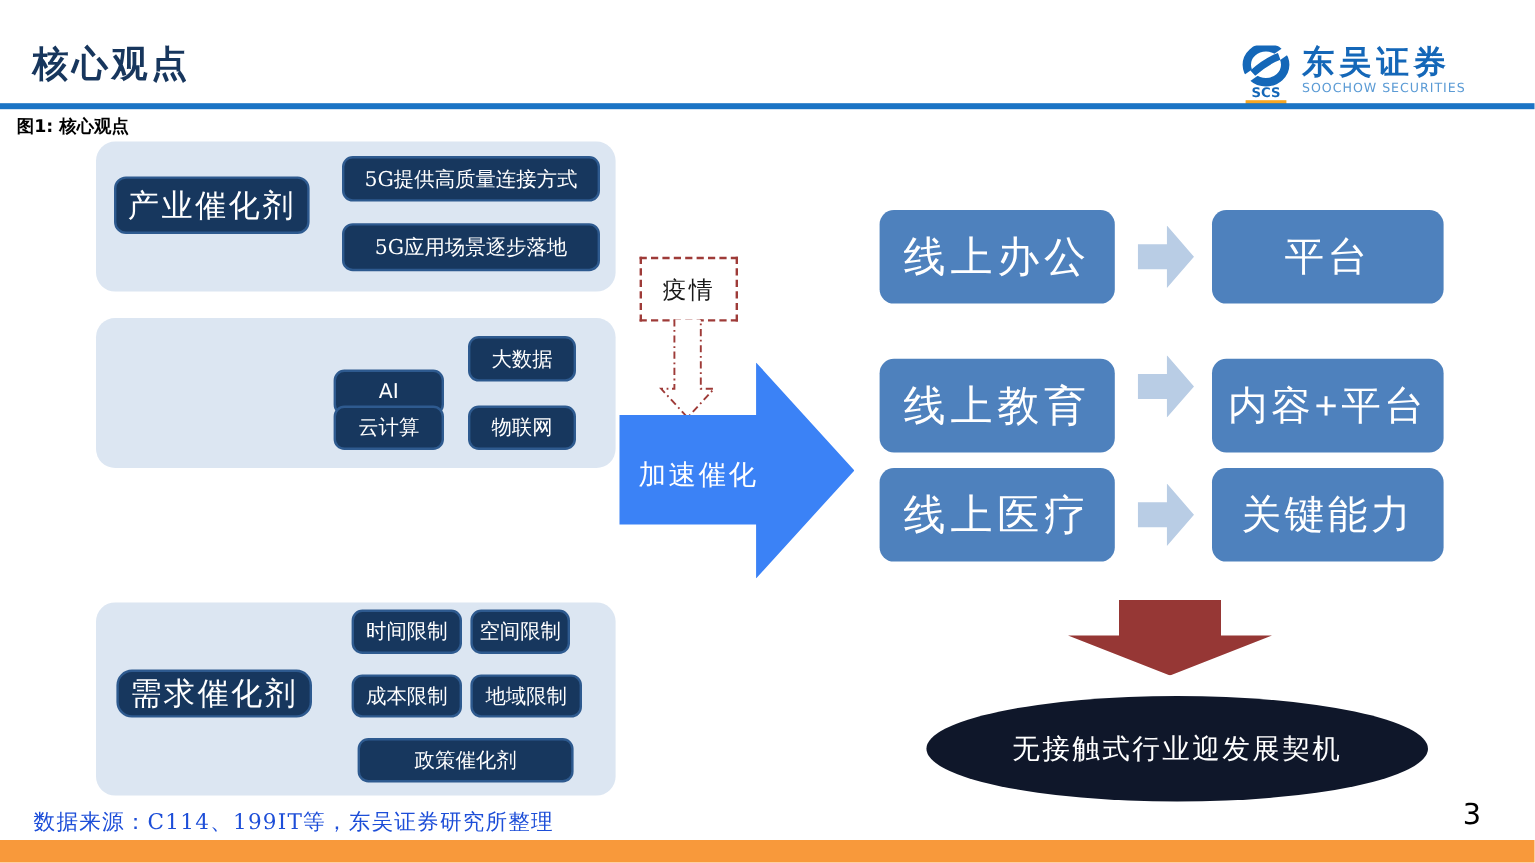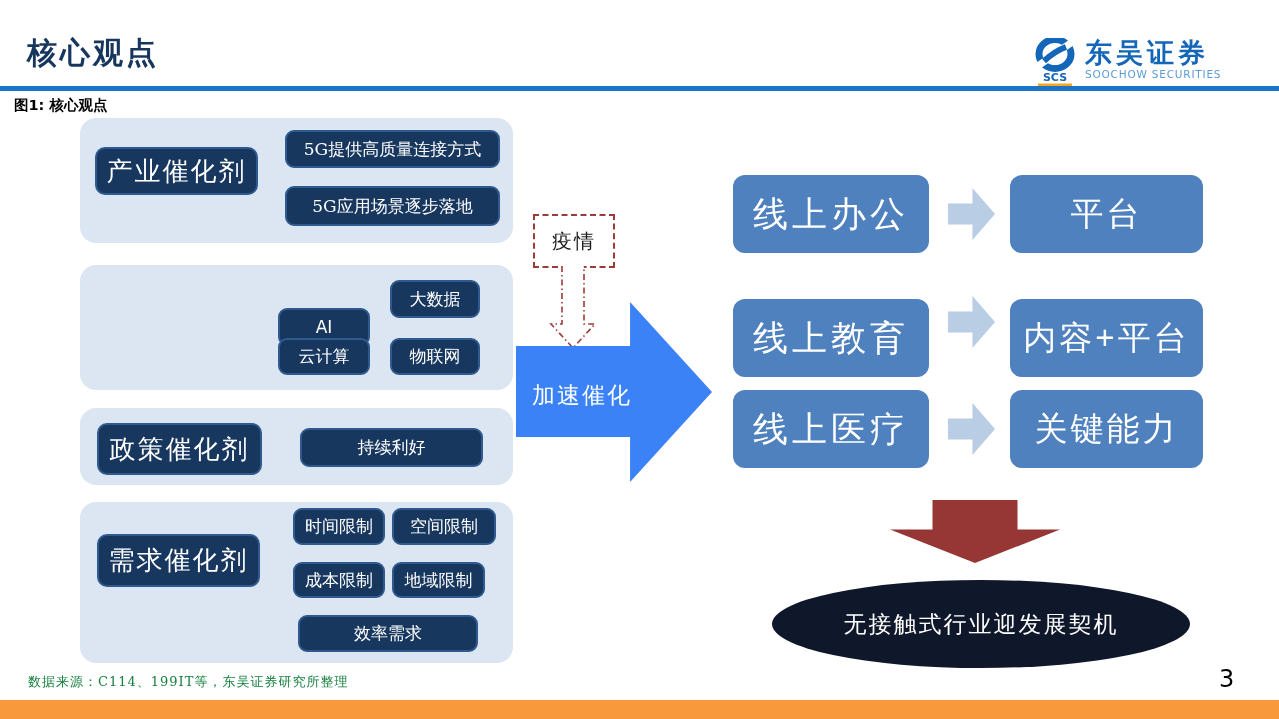--- a/index.html
+++ b/index.html
@@ -47,23 +47,23 @@
 
   .lab2 { left:8px;  top:35px; width:164px; height:58px; }
   .g2-i0 { left:198px; top:15px; width:92px; height:38px; font-family:"DejaVu Sans",sans-serif;margin-top:28px; }
   .g2-i1 { left:310px; top:15px; width:90px; height:38px; }
   .g2-i2 { left:198px; top:73px; width:92px; height:37px; }
   .g2-i3 { left:310px; top:73px; width:90px; height:37px; }
 
   .lab3 { left:17px; top:15px; width:165px; height:52px; }
   .g3-i0 { left:220px; top:20px; width:183px; height:39px; }
 
-  .lab4 { left:17px; top:32px; width:163px; height:53px; }
+  .lab4 { left:17px; top:56px; width:163px; height:40px;border-radius:13px; }
   .g4-i0 { left:213px; top:6px;   width:92px; height:37px; }
-  .g4-i1 { left:312px; top:6px;   width:104px; height:37px; }
+  .g4-i1 { left:312px; top:6px;   width:83px; height:37px; }
   .g4-i2 { left:213px; top:60px;  width:92px; height:36px; }
   .g4-i3 { left:312px; top:60px;  width:93px; height:36px; }
   .g4-i4 { left:218px; top:113px; width:180px; height:37px; }
 
   
   .epidemic {
     position:absolute; left:533px; top:214px; width:82px; height:54px;
     border:2px dashed #9E3B38; background:#fff; box-sizing:border-box;
     display:flex; align-items:center; justify-content:center;
     font-size:20px; color:#1a1a1a; letter-spacing:2px;
@@ -107,21 +107,21 @@
     position:absolute; left:772px; top:580px; width:418px; height:88px;
     background:#0f172a; border-radius:50%;
     display:flex; align-items:center; justify-content:center;
     color:#fff; font-size:23px; letter-spacing:2px;
     font-family:"DejaVu Serif","Liberation Serif",serif;
   }
 
   
   .source {
     position:absolute; left:28px; top:673px;
-    font-size:13px; color:#15803d; letter-spacing:1px;
+    font-size:18px; color:#1d4ed8; letter-spacing:1px;
     font-family:"DejaVu Serif","Liberation Serif",serif;
   }
   .page-num { position:absolute; left:1219px; top:665px; font-size:24px; color:#000; }
   .bottom-bar { position:absolute; left:0; bottom:0; width:1279px; height:19px; background:#F8993B; }
 </style>
 </head>
 <body>
 
 <div class="slide">
 
@@ -150,32 +150,28 @@
     <div class="navy nav-item g1-i1">5G应用场景逐步落地</div>
   </div>
 
   <div class="group g2">
     <div class="navy nav-item g2-i0">AI</div>
     <div class="navy nav-item g2-i1">大数据</div>
     <div class="navy nav-item g2-i2">云计算</div>
     <div class="navy nav-item g2-i3">物联网</div>
   </div>
 
-  <div class="group g3">
-    <div class="navy nav-label lab3">政策催化剂</div>
-    <div class="navy nav-item g3-i0">持续利好</div>
-  </div>
 
   <div class="group g4">
     <div class="navy nav-label lab4">需求催化剂</div>
     <div class="navy nav-item g4-i0">时间限制</div>
     <div class="navy nav-item g4-i1">空间限制</div>
     <div class="navy nav-item g4-i2">成本限制</div>
     <div class="navy nav-item g4-i3">地域限制</div>
-    <div class="navy nav-item g4-i4">效率需求</div>
+    <div class="navy nav-item g4-i4">政策催化剂</div>
   </div>
 
   <div class="epidemic">疫情</div>
 
   <svg class="dashed-arrow" width="50" height="84" viewBox="0 0 50 84">
     <path d="M14,0 L14,58 L3,58 L25,82 L47,58 L36,58 L36,0" fill="#ffffff" stroke="#9E3B38" stroke-width="1.6" stroke-dasharray="6 3 1.5 3"></path>
   </svg>
 
   <div class="big-arrow">
     <div class="big-arrow-label">加速催化</div>

